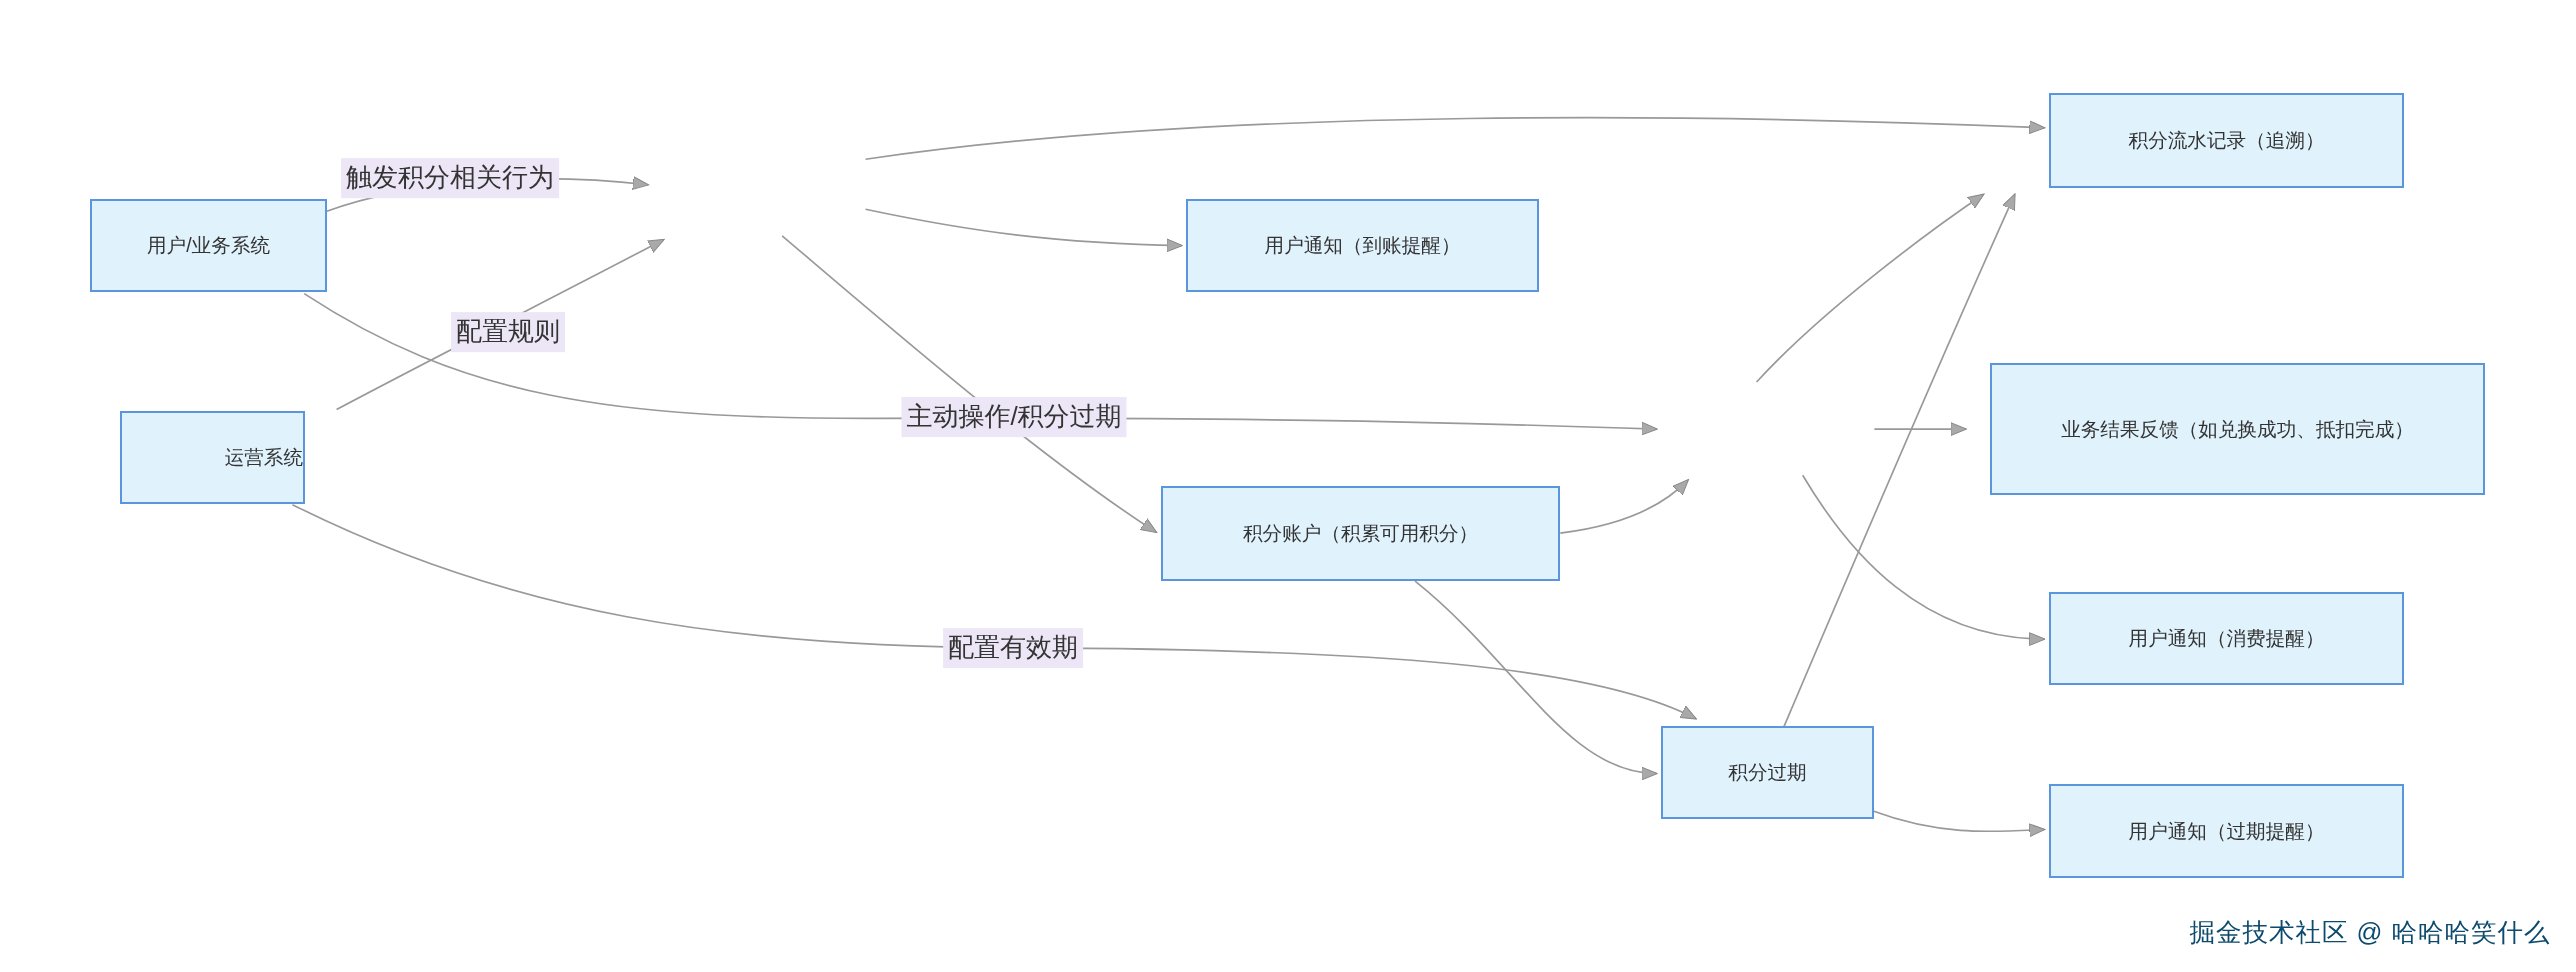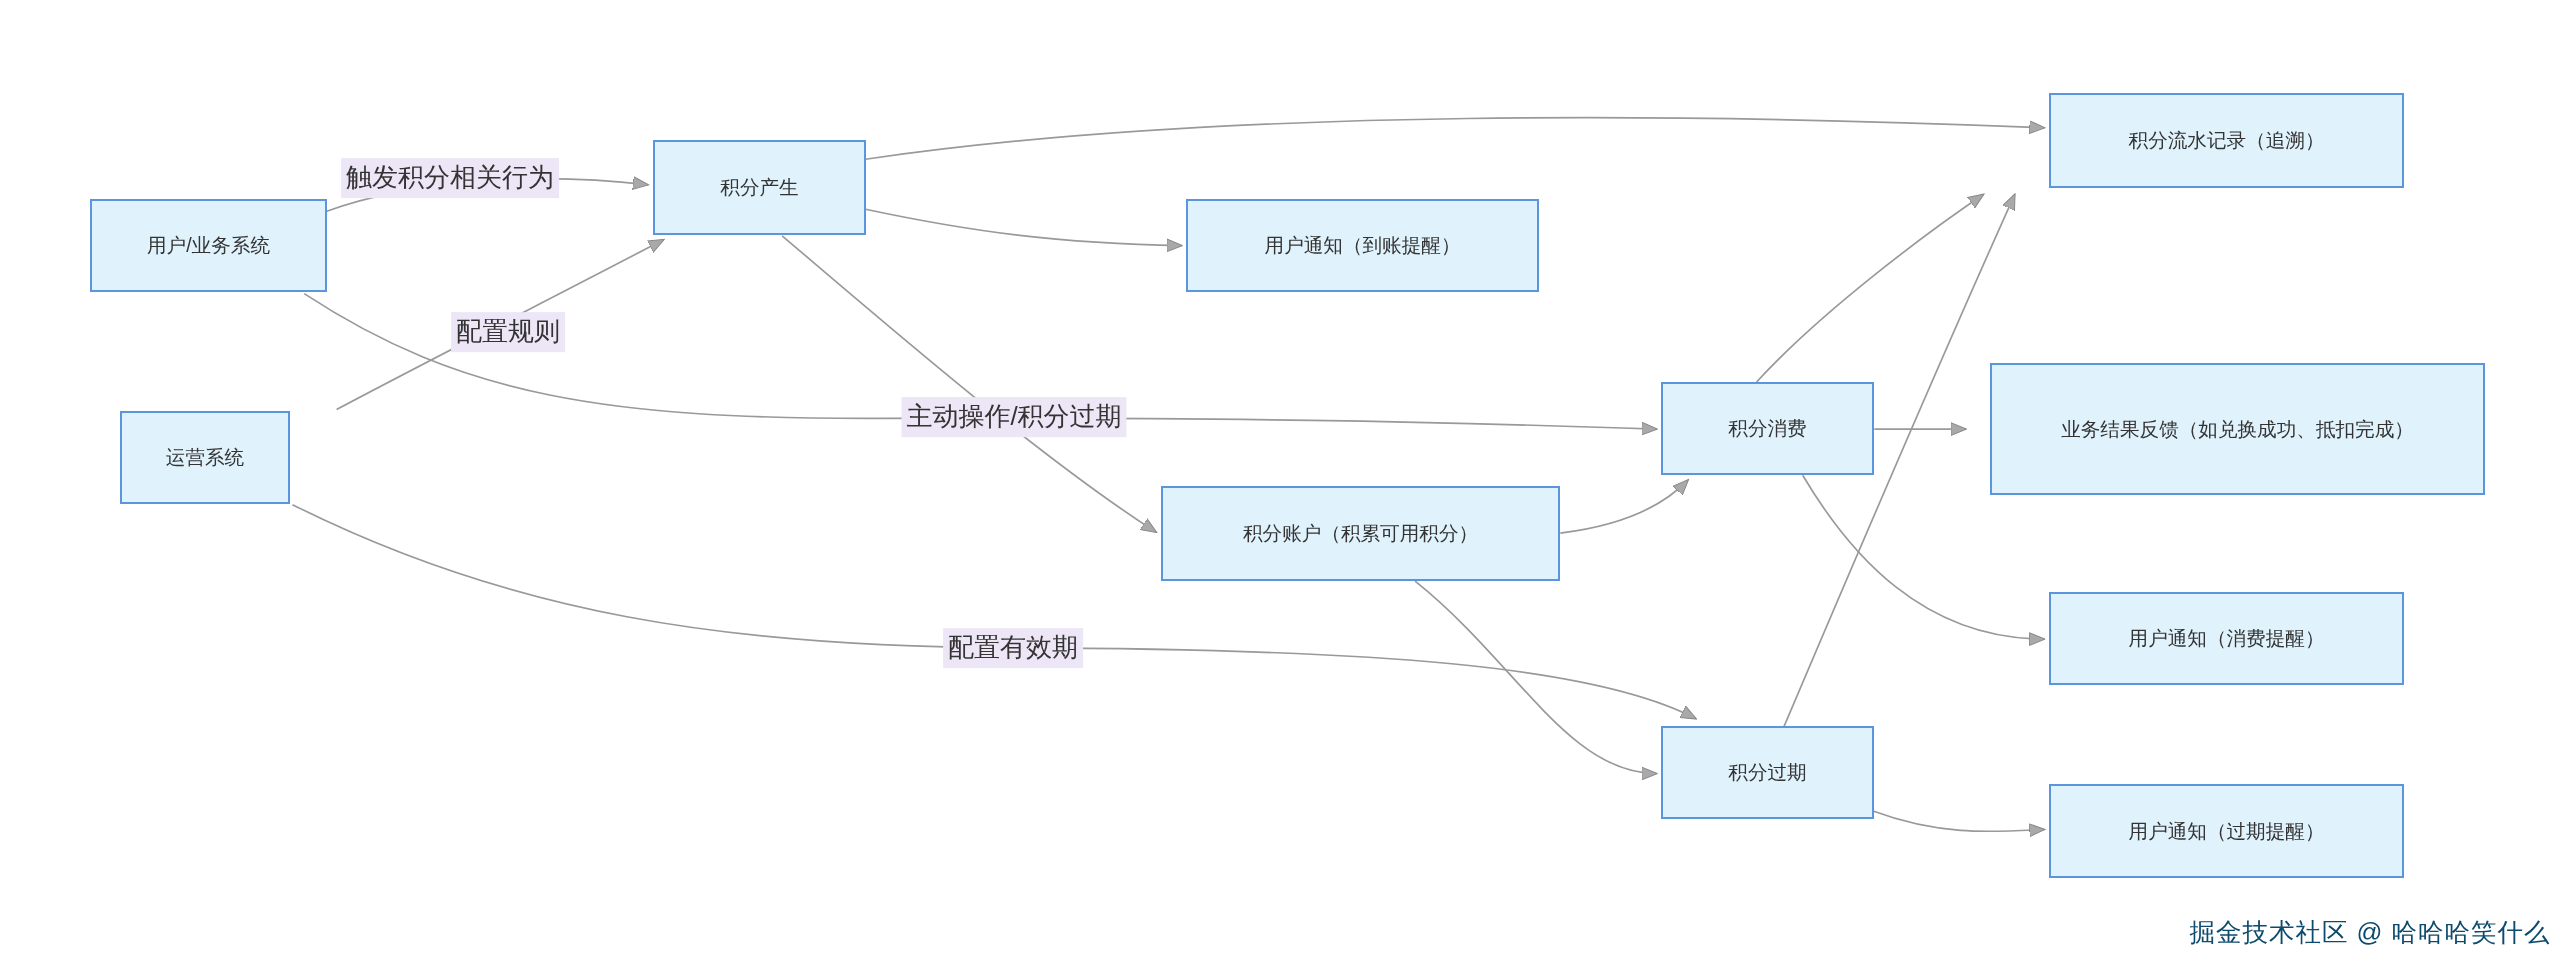--- a/index.html
+++ b/index.html
@@ -108,37 +108,31 @@
   </svg>
 
   <div class="node-layer">
       <div class="edge-label" style="left: 450px; top: 178px;">触发积分相关行为</div>
       <div class="edge-label" style="left: 508px; top: 332px;">配置规则</div>
       <div class="edge-label" style="left: 1014px; top: 417px;">主动操作/积分过期</div>
       <div class="edge-label" style="left: 1013px; top: 648px;">配置有效期</div>
       <div class="node" style="left: 90px; top: 199px; width: 237px; height: 93px;">
         <span class="node-label">用户/业务系统</span>
       </div>
-      <div class="node" style="left: 120px; top: 411px; width: 170px; height: 93px;">
+      <div class="node" style="left: 120px; top: 411px; width: 185px; height: 93px; justify-content: flex-end;">
         <span class="node-label">运营系统</span>
-      </div>
-      <div class="node" style="left: 653px; top: 140px; width: 213px; height: 95px;">
-        <span class="node-label">积分产生</span>
       </div>
       <div class="node" style="left: 1186px; top: 199px; width: 353px; height: 93px;">
         <span class="node-label">用户通知（到账提醒）</span>
       </div>
       <div class="node" style="left: 2049px; top: 93px; width: 355px; height: 95px;">
         <span class="node-label">积分流水记录（追溯）</span>
       </div>
       <div class="node" style="left: 1161px; top: 486px; width: 399px; height: 95px;">
         <span class="node-label">积分账户（积累可用积分）</span>
-      </div>
-      <div class="node" style="left: 1661px; top: 382px; width: 213px; height: 93px;">
-        <span class="node-label">积分消费</span>
       </div>
       <div class="node" style="left: 1990px; top: 363px; width: 495px; height: 132px;">
         <span class="node-label" style="max-width: 393px;">业务结果反馈（如兑换成功、抵扣完成）</span>
       </div>
       <div class="node" style="left: 2049px; top: 592px; width: 355px; height: 93px;">
         <span class="node-label">用户通知（消费提醒）</span>
       </div>
       <div class="node" style="left: 1661px; top: 726px; width: 213px; height: 93px;">
         <span class="node-label">积分过期</span>
       </div>

